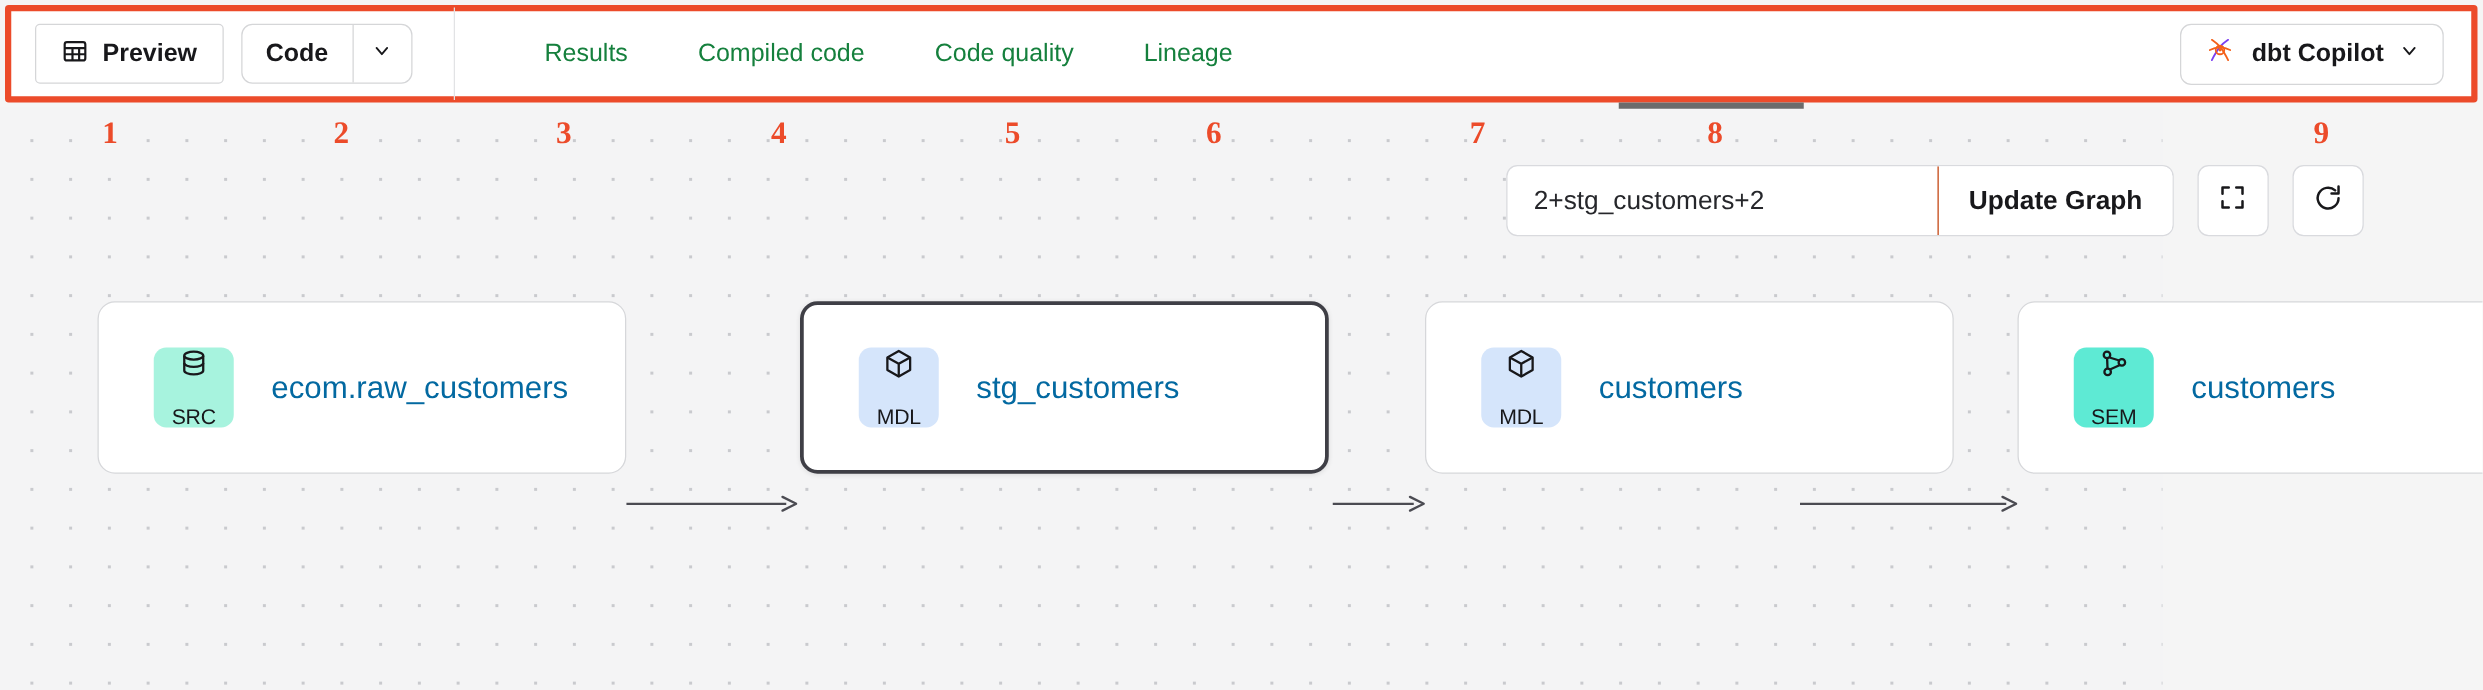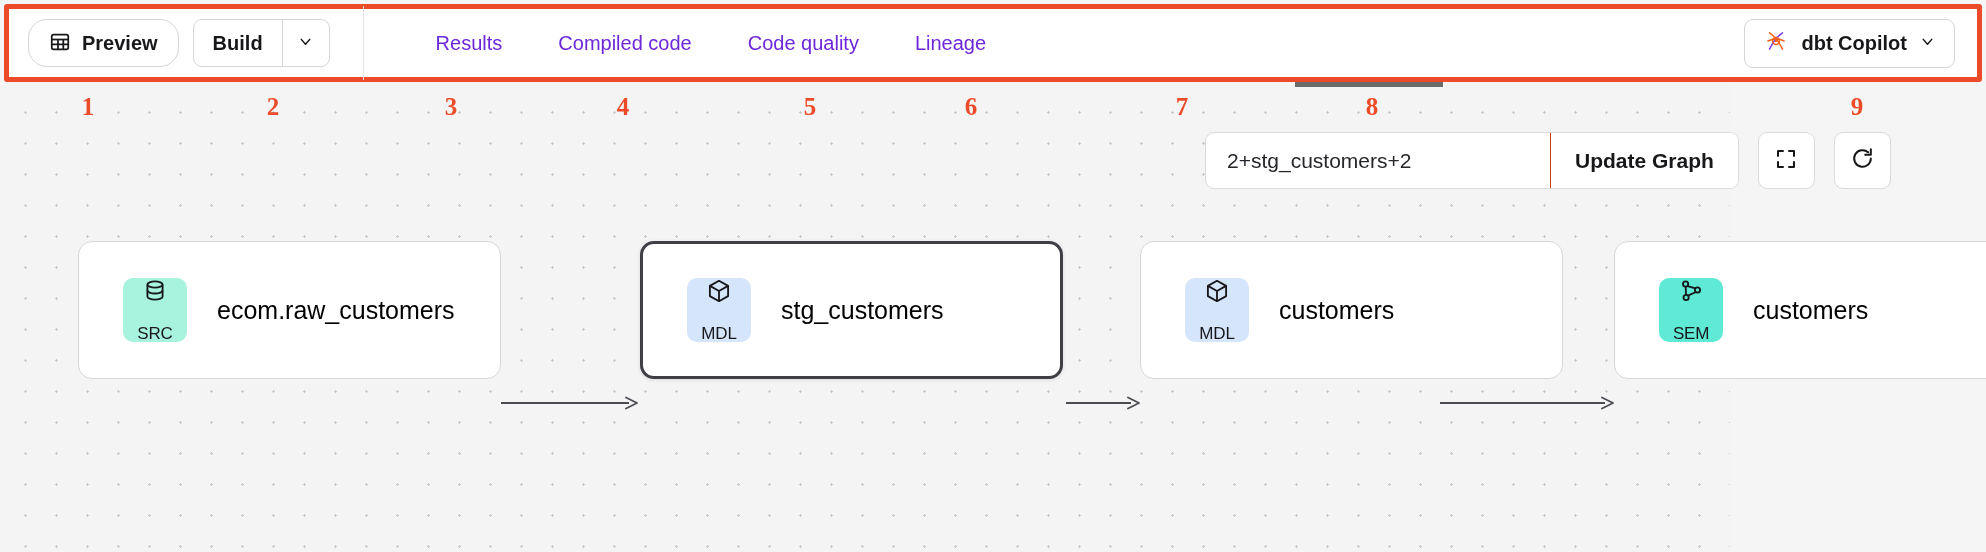--- a/index.html
+++ b/index.html
@@ -32,21 +32,21 @@
     display: flex;
     align-items: center;
     gap: 14px;
     padding-left: 19px;
     height: 100%;
   }
 
   .btn {
     height: 48px;
     border: 1px solid #d5d6d8;
-    border-radius: 19px;
+    border-radius: 4px;
     background: #ffffff;
     display: flex;
     align-items: center;
     gap: 11px;
     padding: 0 20px;
     font-size: 20px;
     font-weight: 700;
     color: #18181b;
     white-space: nowrap;
     line-height: 1;
@@ -88,21 +88,21 @@
   
   .tabs {
     display: flex;
     align-items: center;
     gap: 0px;
     height: 100%;
     padding-left: 44px;
   }
   .tab {
     font-size: 20px;
-    color: #6d28d9;
+    color: #15803d;
     padding: 0 28px;
     height: 100%;
     display: flex;
     align-items: center;
     white-space: nowrap;
     position: relative;
   }
 
   
   .toolbar-right {
@@ -243,21 +243,21 @@
   }
   .node-badge .lbl {
     font-size: 17px;
     font-weight: 400;
     color: #18181b;
     letter-spacing: -0.2px;
     line-height: 1;
   }
   .node-name {
     font-size: 25px;
-    color: #000000;
+    color: #0369a1;
     white-space: nowrap;
   }
 
   .edge {
     position: absolute;
     height: 20px;
     display: flex;
     align-items: center;
   }
   .edge svg { display: block; }
@@ -279,21 +279,21 @@
           <line x1="15.6" y1="9.3" x2="15.6" y2="20"></line>
         </svg>
       </span>
       <span>Preview</span>
     </div>
 
 
 
     <div class="btn-split">
       <div class="main">
-        <span>Build</span>
+        <span>Code</span>
       </div>
       <div class="caret">
         <span>
           <svg width="17" height="17" viewBox="0 0 24 24" fill="none" stroke="#18181b" stroke-width="2.1" stroke-linecap="round" stroke-linejoin="round">
             <polyline points="6,9 12,16 18,9"></polyline>
           </svg>
         </span>
       </div>
     </div>
 

